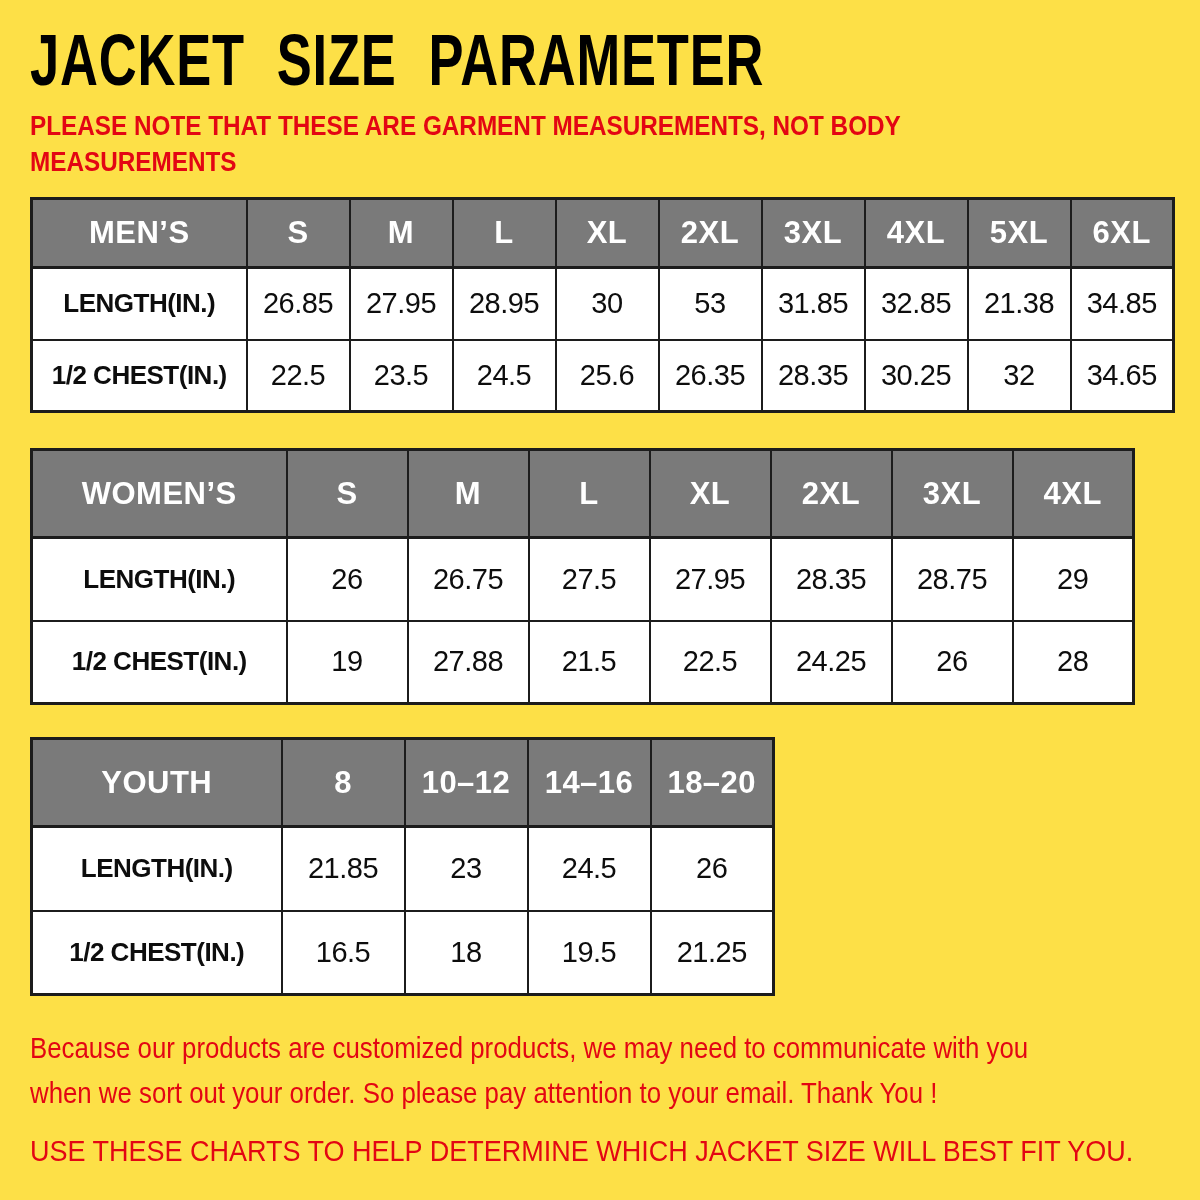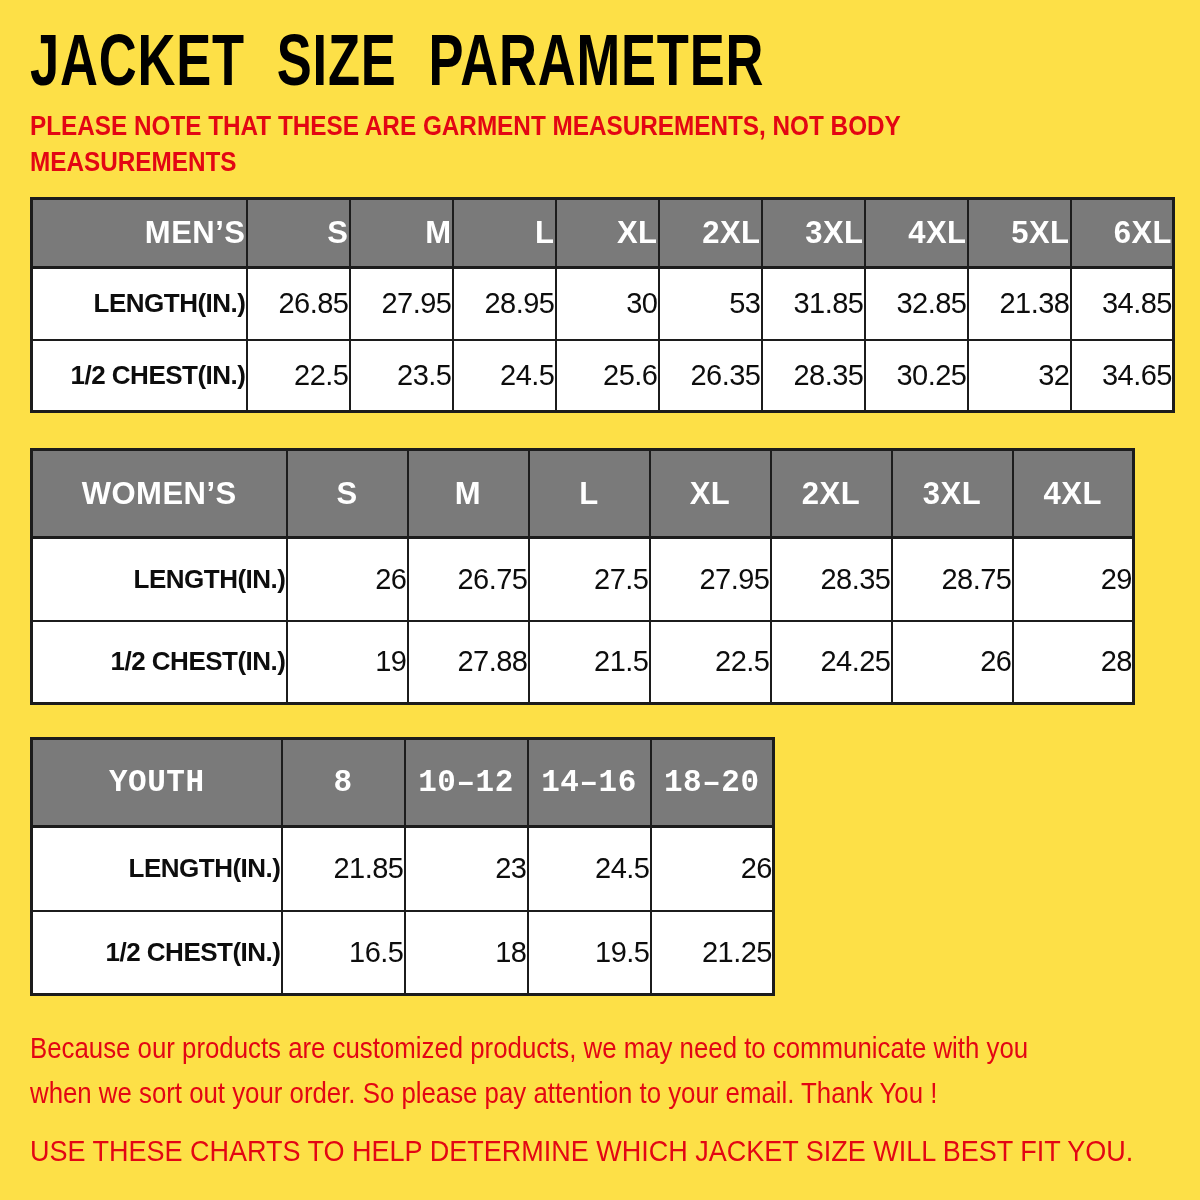--- a/index.html
+++ b/index.html
@@ -48,30 +48,30 @@
     border:2px solid var(--border);
     text-align:center;vertical-align:middle;
     overflow:hidden;
   }
   table.tbl th{
     background:var(--gray);color:#ffffff;
     font-size:31px;font-weight:bold;letter-spacing:0.5px;
     border-bottom-width:3px;
   }
   table.tbl td{
-    font-size:29px;color:var(--black);letter-spacing:-0.5px;text-align:right;
+    font-size:29px;color:var(--black);letter-spacing:-0.5px;
   }
   table.tbl td.rowlabel{
     font-weight:bold;font-size:26px;letter-spacing:-0.5px;
   }
-  #table-mens th{height:69px;text-align:right;}
+  #table-mens th{height:69px;}
   #table-mens td{height:72px;}
   #table-womens th{height:88px;}
   #table-womens td{height:83px;}
-  #table-youth th{height:88px;font-family:Liberation Mono, monospace;}
+  #table-youth th{height:88px;}
   #table-youth td{height:84px;}
 
   .footer-line{
     position:absolute;left:30px;
     color:var(--red);font-size:30px;font-weight:normal;
     white-space:nowrap;
     transform:scaleX(0.86);transform-origin:left top;
   }
   #fline1{top:1031px;}
   #fline2{top:1076px;}

